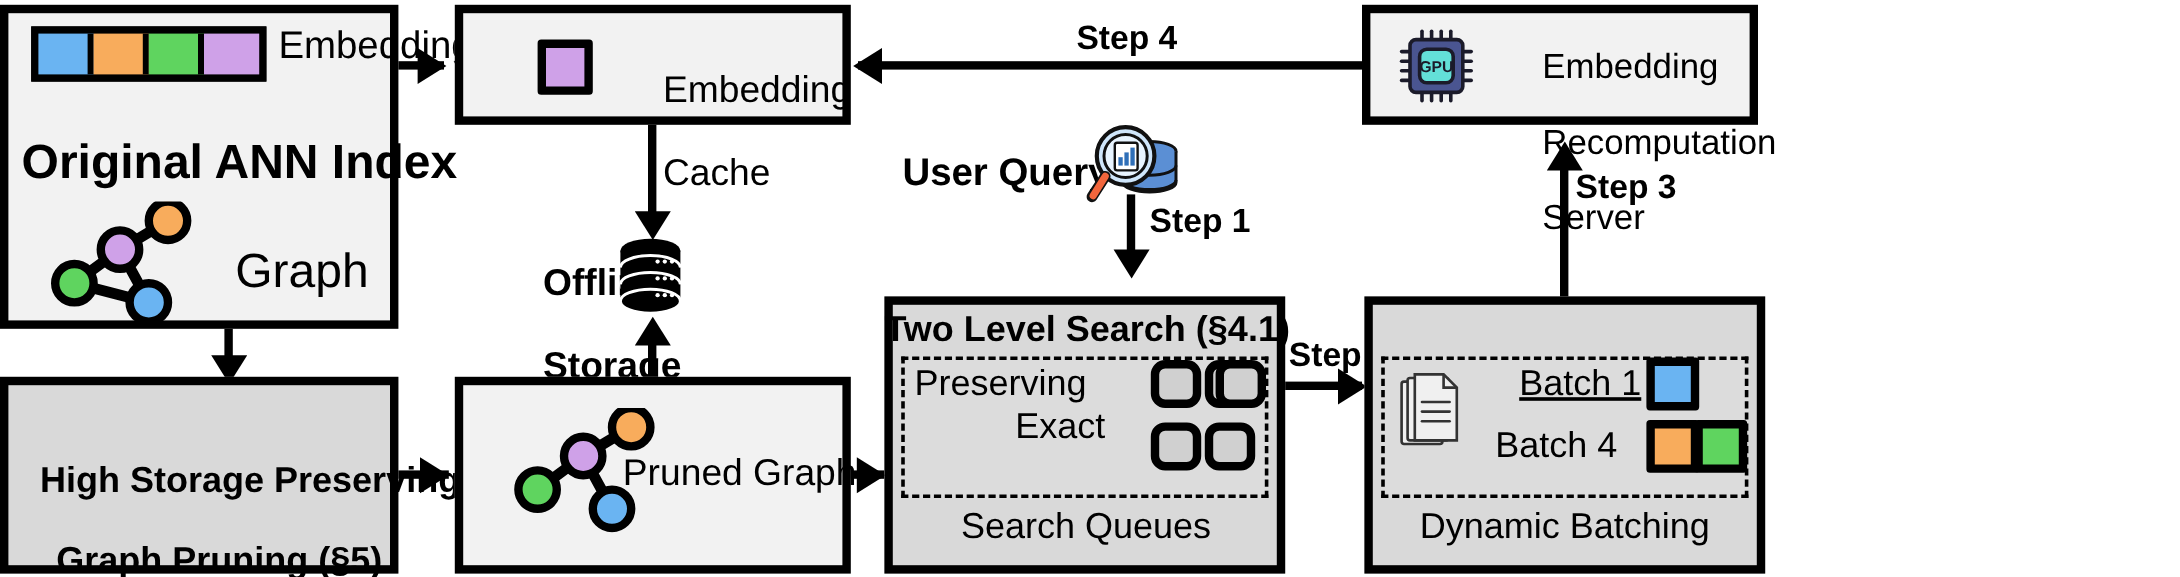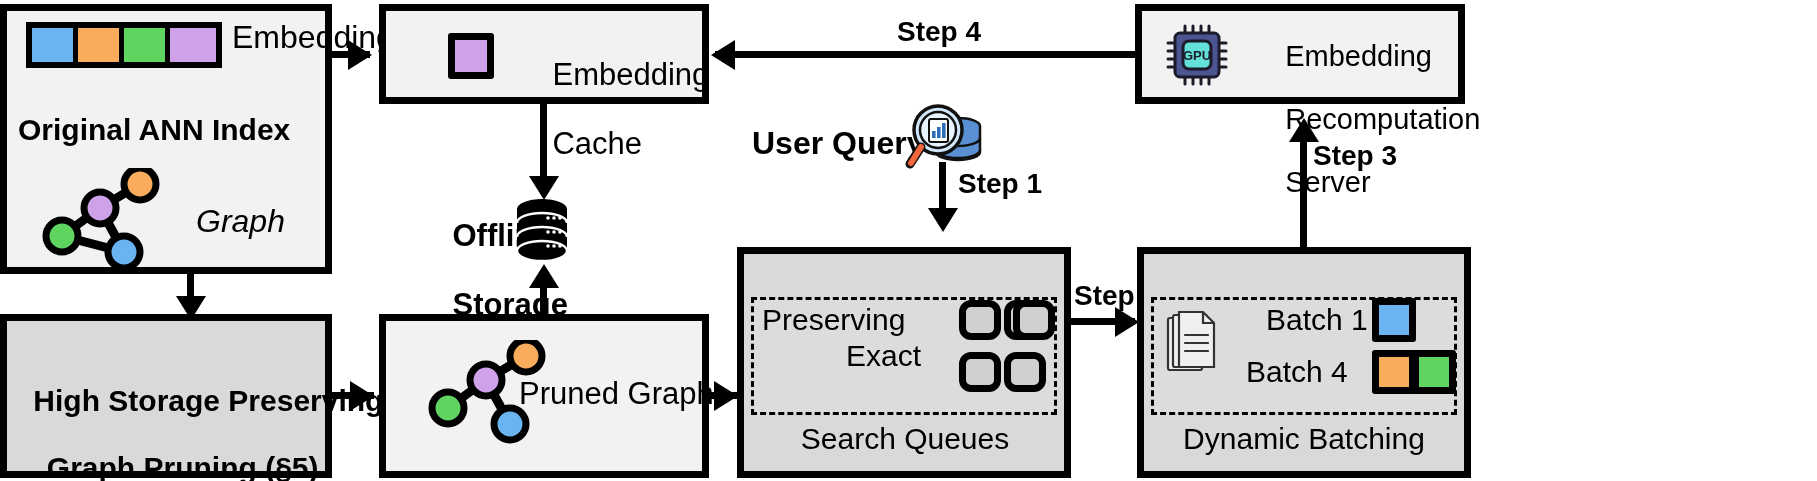--- a/index.html
+++ b/index.html
@@ -130,38 +130,38 @@
 
   <div class="emb-strip" style="left:26px; top:22px; width:196px; height:46px;">
     <div class="emb-cell" style="background:#6ab4f2;"></div>
     <div class="emb-cell" style="background:#f8ac5c;"></div>
     <div class="emb-cell" style="background:#5fd45f;"></div>
     <div class="emb-cell" style="background:#cfa1e8;"></div>
   </div>
 
   <div class="txt" style="left:232px; top:20px; font-size:32px;">Embedding</div>
 
-  <div class="txt" style="left:18px; top:113px; font-size:30px; font-weight:bold;">Original ANN Index</div>
+  <div class="txt" style="left:18px; top:113px; font-size:40px; font-weight:bold;">Original ANN Index</div>
 
   <svg class="graph-svg" style="left:32px; top:168px;" width="140" height="104" viewBox="0 0 140 104">
     <g stroke="#000" stroke-width="9" stroke-linecap="round">
       <line x1="30" y1="68" x2="68" y2="40"></line>
       <line x1="68" y1="40" x2="108" y2="16"></line>
       <line x1="68" y1="40" x2="92" y2="84"></line>
       <line x1="30" y1="68" x2="92" y2="84"></line>
     </g>
     <g stroke="#000" stroke-width="7">
       <circle cx="108" cy="16" r="16" fill="#f8ac5c"></circle>
       <circle cx="68" cy="40" r="16" fill="#cfa1e8"></circle>
       <circle cx="30" cy="68" r="16" fill="#5fd45f"></circle>
       <circle cx="92" cy="84" r="16" fill="#6ab4f2"></circle>
     </g>
   </svg>
 
-  <div class="txt" style="left:196px; top:204px; font-size:32px;font-style:italic;">Graph</div>
+  <div class="txt" style="left:196px; top:204px; font-size:40px;">Graph</div>
 
   <div class="line-h" style="left:332px; top:51px; width:38px;"></div>
   <div class="arrow arrow-r" style="left:348px; top:40px;"></div>
 
   <div class="line-v" style="left:187px; top:274px; height:34px;"></div>
   <div class="arrow arrow-d" style="left:176px; top:296px;"></div>
 
   <div class="box fill-light" style="left:379px; top:4px; width:330px; height:100px;"></div>
 
   <div class="swatch" style="left:448px; top:33px; width:46px; height:46px; background:#cfa1e8;"></div>
@@ -257,20 +257,21 @@
     </g>
   </svg>
 
   <div class="line-v" style="left:939px; top:162px; height:56px;"></div>
   <div class="arrow arrow-d" style="left:928px; top:208px;"></div>
 
   <div class="step-label" style="left:958px; top:168px; font-size:28px;">Step 1</div>
 
   <div class="box fill-gray" style="left:737px; top:247px; width:334px; height:231px;"></div>
 
+  <div class="txt" style="left:737px; top:258px; width:334px; text-align:center; font-size:30px; font-weight:bold;">Two Level Search (§4.1)</div>
 
   <div class="dashed" style="left:751px; top:297px; width:306px; height:118px; background:#dcdcdc;"></div>
 
   <div class="txt" style="left:762px; top:303px; font-size:30px;">Preserving</div>
 
   <div class="slot" style="left:959px; top:300px; width:42px; height:40px;"></div>
   <div class="slot" style="left:1004px; top:300px; width:42px; height:40px;"></div>
   <div class="slot" style="left:1013px; top:300px; width:42px; height:40px;"></div>
 
   <div class="txt" style="left:846px; top:339px; font-size:30px;">Exact</div>
@@ -296,21 +297,21 @@
       <path d="M13 2 h24 l11 11 v44 h-35 z"></path>
       <path d="M37 2 v11 h11" fill="none"></path>
     </g>
     <g stroke="#333" stroke-width="2.2" stroke-linecap="round">
       <line x1="19" y1="25" x2="42" y2="25"></line>
       <line x1="19" y1="33" x2="42" y2="33"></line>
       <line x1="19" y1="41" x2="42" y2="41"></line>
     </g>
   </svg>
 
-  <div class="txt" style="left:1266px; top:303px; font-size:30px;">Batch 1</div>
+  <div class="txt" style="left:1266px; top:303px; font-size:30px;text-decoration:underline;">Batch 1</div>
   <div class="swatch" style="left:1372px; top:298px; width:44px; height:44px; background:#6ab4f2;"></div>
 
   <div class="txt" style="left:1246px; top:355px; font-size:30px;">Batch 4</div>
   <div class="swatch" style="left:1372px; top:350px; width:44px; height:44px; background:#f8ac5c;"></div>
   <div class="swatch" style="left:1412px; top:350px; width:44px; height:44px; background:#5fd45f;"></div>
 
   <div class="txt" style="left:1137px; top:422px; width:334px; text-align:center; font-size:30px;">Dynamic Batching</div>
 
   <div class="line-v" style="left:1300px; top:130px; height:117px;"></div>
   <div class="arrow arrow-u" style="left:1289px; top:118px;"></div>

